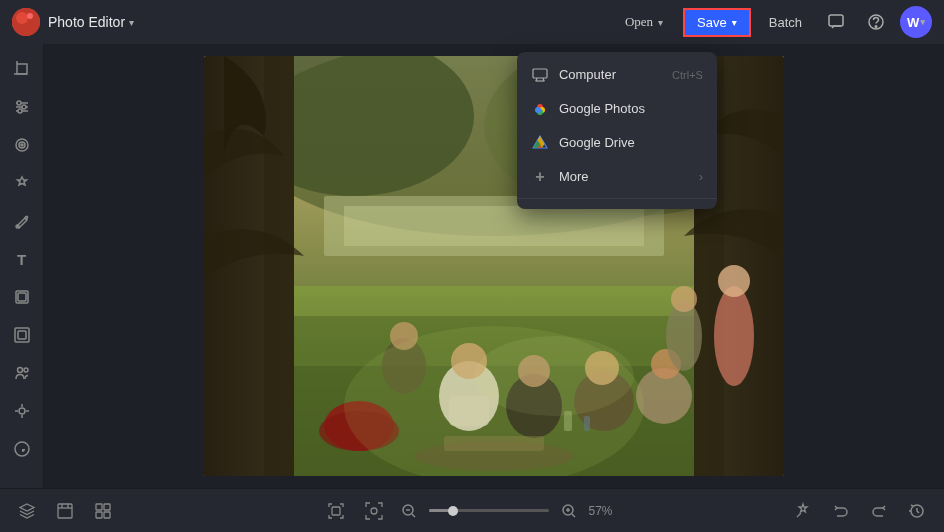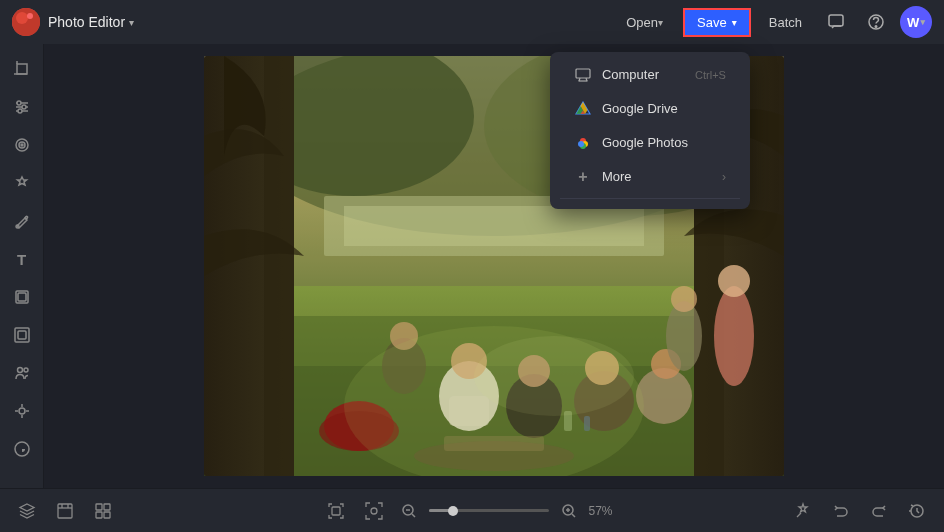--- a/index.html
+++ b/index.html
@@ -45,28 +45,30 @@
       font-weight: 500;
     }
     .chevron-down {
       color: #aaa;
       font-size: 10px;
     }
     .header-spacer { flex: 1; }
     .header-btn {
       display: flex;
       align-items: center;
+      gap: 5px;
       padding: 5px 12px;
       border-radius: 5px;
       cursor: pointer;
       color: #ccc;
       font-size: 13px;
       background: transparent;
       border: none;
       outline: none;
+      font-family: Liberation Serif, serif;
     }
     .save-btn {
       background: #2d5fff;
       color: #fff;
       border: 2px solid #ff4444;
       border-radius: 0;
       padding: 5px 12px;
       cursor: pointer;
       font-size: 13px;
       display: flex;
@@ -249,23 +251,22 @@
     }
     .dropdown-menu {
       position: absolute;
       top: 44px;
       left: 50%;
       transform: translateX(-200px);
       background: #2c2e38;
       border-radius: 8px;
       width: 200px;
       box-shadow: 0 8px 24px rgba(0,0,0,0.5);
-      padding: 6px 10px;
+      padding: 6px 0;
       z-index: 300;
-      margin-left: 33px;
     }
     .dropdown-item {
       display: flex;
       align-items: center;
       padding: 8px 14px;
       cursor: pointer;
       color: #ddd;
       font-size: 13px;
       gap: 10px;
     }
@@ -343,39 +344,39 @@
           </svg>
         </div>
         <span class="dropdown-item-label">Computer</span>
         <span class="dropdown-shortcut">Ctrl+S</span>
       </div>
 
 
       <div class="dropdown-item">
         <div class="dropdown-item-icon">
           <svg width="16" height="16" viewBox="0 0 16 16">
+            <circle cx="8" cy="6" r="3" fill="#ea4335"></circle>
+            <circle cx="10" cy="9" r="3" fill="#fbbc04"></circle>
+            <circle cx="8" cy="11" r="3" fill="#34a853"></circle>
+            <circle cx="6" cy="9" r="3" fill="#4285f4"></circle>
+          </svg>
+        </div>
+        <span class="dropdown-item-label">Google Photos</span>
+      </div>
+
+      <div class="dropdown-item">
+        <div class="dropdown-item-icon">
+          <svg width="16" height="16" viewBox="0 0 16 16">
             <polygon points="8,1 15,13 1,13" fill="none" stroke="#4285f4" stroke-width="1.2"></polygon>
             <polygon points="1,13 5.5,5 10,13" fill="#34a853" opacity="0.8"></polygon>
             <polygon points="8,1 12.5,9 10,13 5.5,5" fill="#fbbc04" opacity="0.8"></polygon>
             <polygon points="1,13 10,13 8,9.5 5.5,13" fill="#ea4335" opacity="0.8"></polygon>
           </svg>
         </div>
         <span class="dropdown-item-label">Google Drive</span>
-      </div>
-
-      <div class="dropdown-item">
-        <div class="dropdown-item-icon">
-          <svg width="16" height="16" viewBox="0 0 16 16">
-            <circle cx="8" cy="6" r="3" fill="#ea4335"></circle>
-            <circle cx="10" cy="9" r="3" fill="#fbbc04"></circle>
-            <circle cx="8" cy="11" r="3" fill="#34a853"></circle>
-            <circle cx="6" cy="9" r="3" fill="#4285f4"></circle>
-          </svg>
-        </div>
-        <span class="dropdown-item-label">Google Photos</span>
       </div>
 
       <div class="dropdown-item">
         <div class="dropdown-item-icon">
           <span style="color:#888;font-size:16px;font-weight:bold;line-height:1;">+</span>
         </div>
         <span class="dropdown-item-label">More</span>
         <span class="dropdown-arrow">›</span>
       </div>
 

